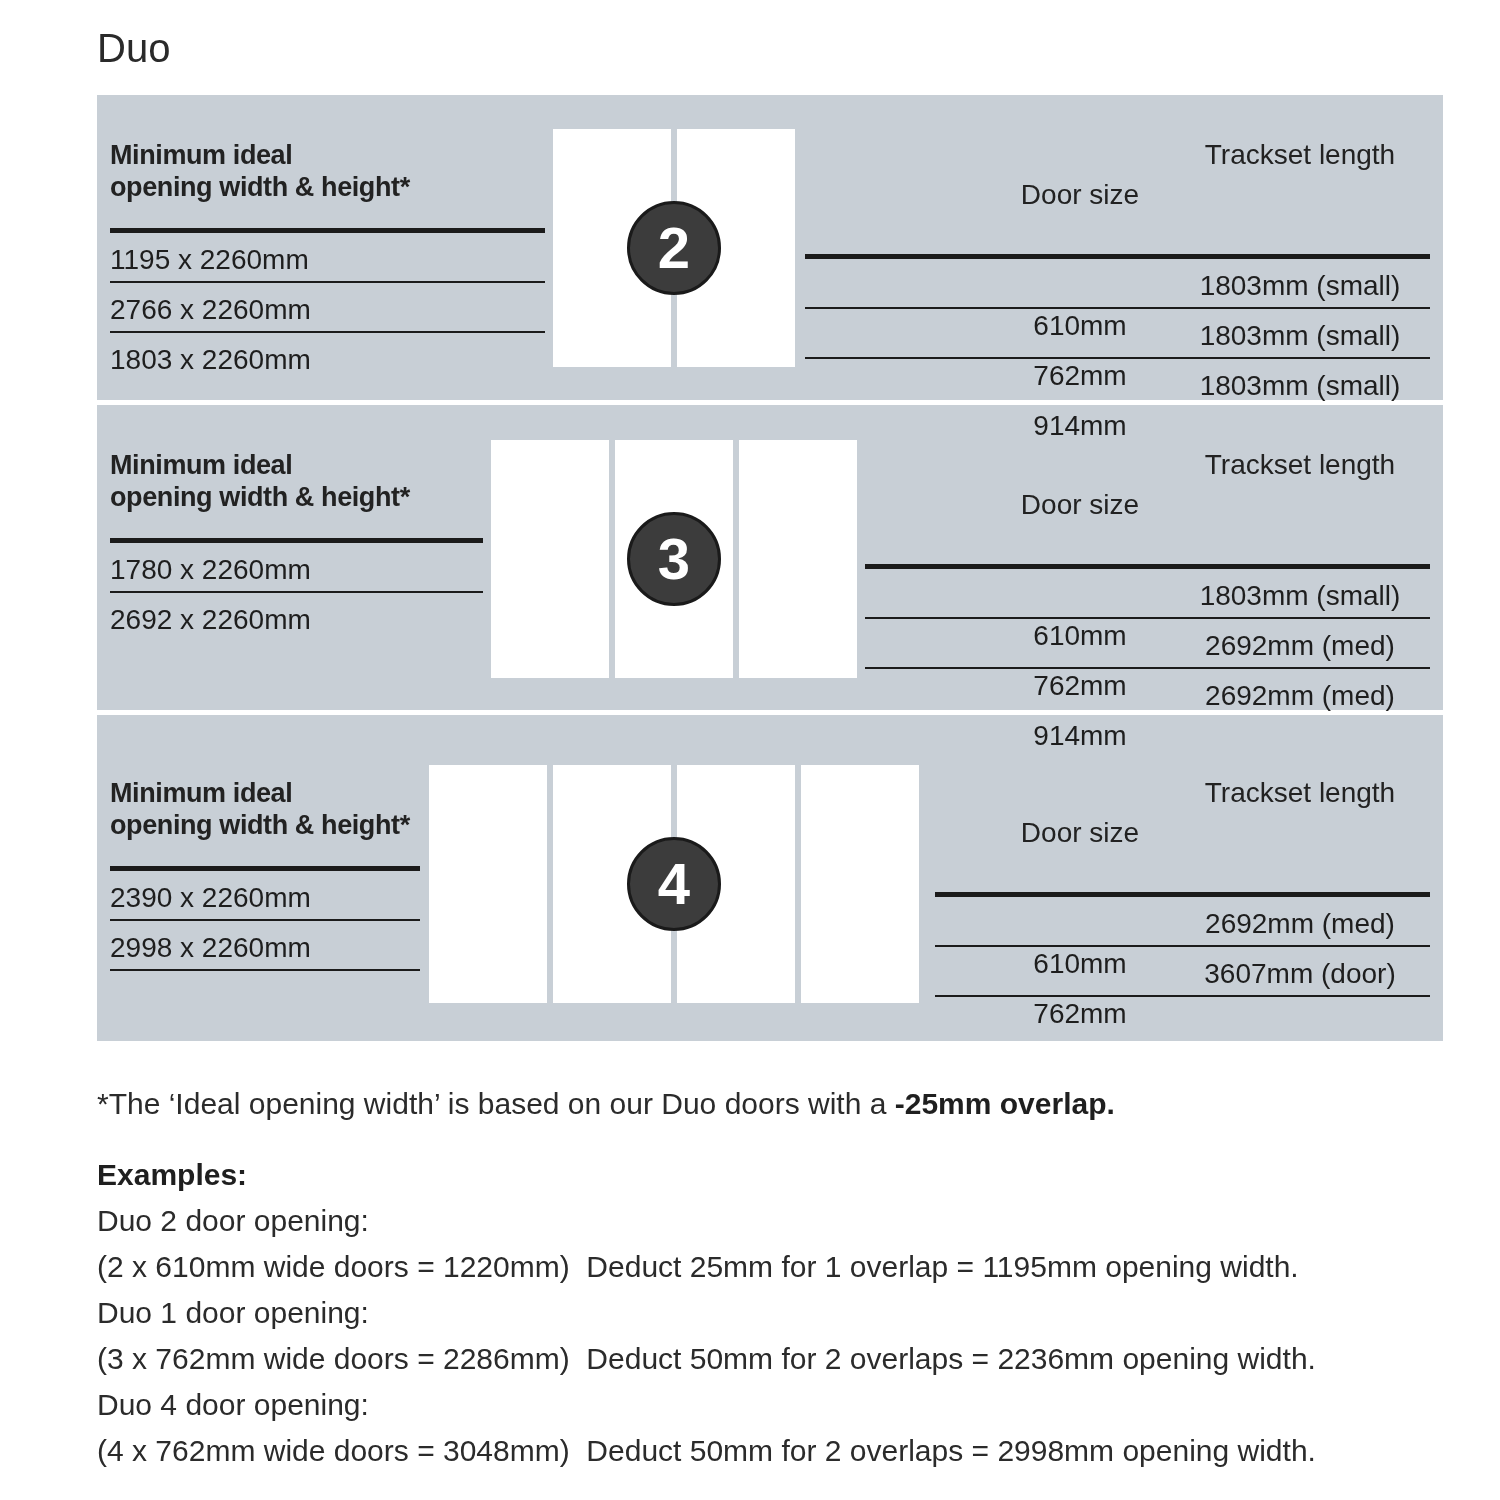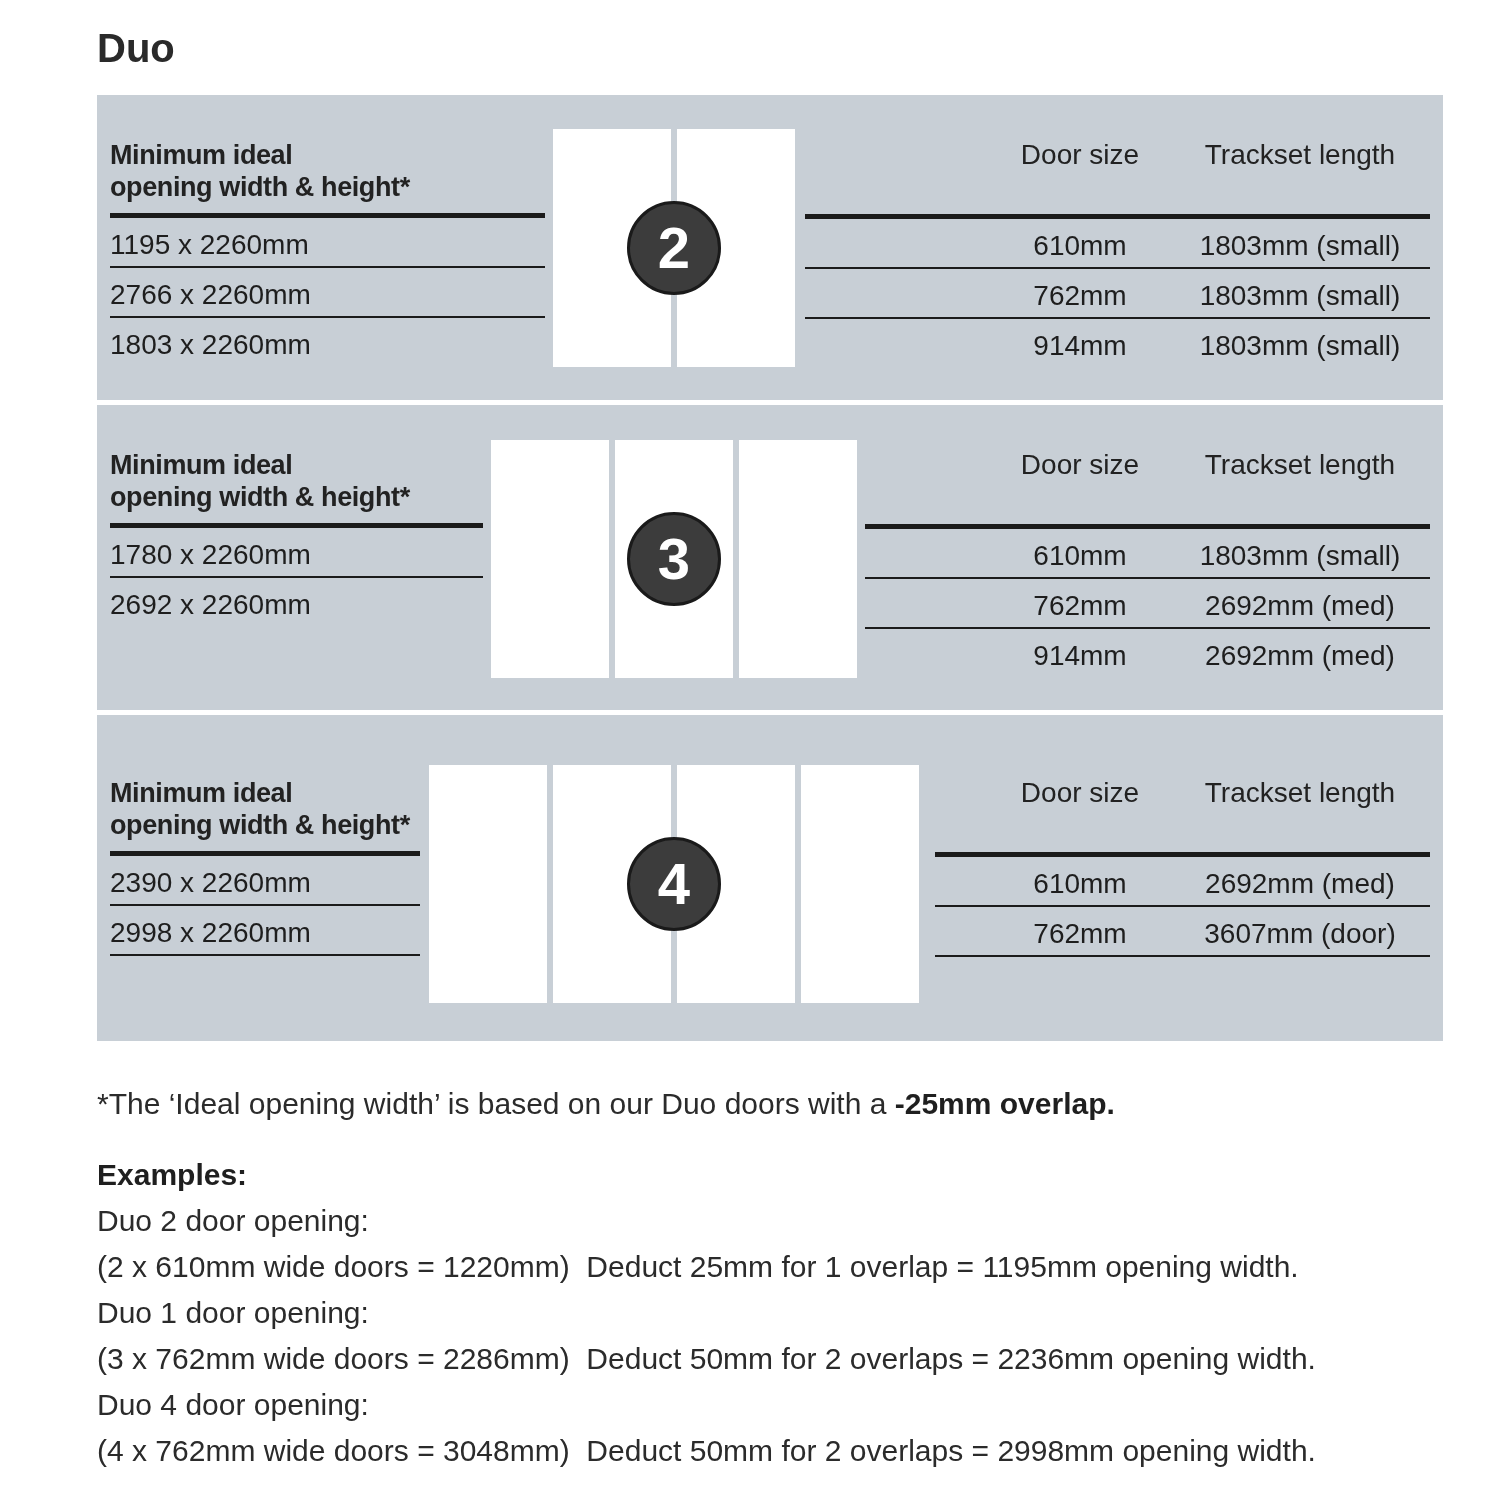--- a/index.html
+++ b/index.html
@@ -3,41 +3,41 @@
 <meta charset="utf-8">
 <style>
   * { margin:0; padding:0; box-sizing:border-box; }
   html,body { background:#fff; }
   .page {
     position:relative; width:1500px; height:1500px; background:#ffffff;
     font-family:"Liberation Sans", sans-serif; color:#1e1e1e; overflow:hidden;
   }
   .title {
     position:absolute; left:97px; top:26px;
-    font-size:40px; font-weight:700; color:#2a2a2a;
+    font-size:40px; font-weight:400; color:#2a2a2a;
   }
   .panel {
     position:absolute; left:97px; top:95px; width:1346px; height:946px;
     background:var(--panel_bg,#c8cfd6);
     display:flex; flex-direction:column;
   }
   .sec { position:relative; width:100%; }
   .sec-1 { height:305px; }
   .sec-2 { height:305px; }
   .sec-3 { height:326px; }
   .divider { height:5px; background:#ffffff; }
 
   
   .ltable { position:absolute; left:13px; top:44px; }
   .sec-1 .ltable { width:435px; }
   .sec-2 .ltable { width:373px; }
   .sec-3 .ltable { width:310px; top:62px; }
   .lheader {
     font-weight:700; font-size:27px; line-height:32px; letter-spacing:-0.4px;
-    padding-bottom:10px; border-bottom:5px solid var(--line,#1b1b1b);
+    padding-bottom:25px; border-bottom:5px solid var(--line,#1b1b1b);
     color:#222; white-space:nowrap;
   }
   .lrow {
     font-size:28px; height:50px; line-height:53px;
     border-bottom:2px solid var(--line,#1b1b1b); white-space:nowrap;
   }
   .ltable .lrow:last-child { border-bottom:none; }
   .sec-3 .ltable .lrow:last-child { border-bottom:2px solid var(--line,#1b1b1b); }
 
   
@@ -50,21 +50,21 @@
     font-size:28px; line-height:32px; padding-bottom:43px;
     border-bottom:5px solid var(--line,#1b1b1b); color:#222;
   }
   .rrow {
     display:flex; justify-content:flex-end;
     font-size:28px; height:50px; line-height:53px;
     border-bottom:2px solid var(--line,#1b1b1b);
   }
   .rtable .rrow:last-child { border-bottom:none; }
   .sec-3 .rtable .rrow:last-child { border-bottom:2px solid var(--line,#1b1b1b); }
-  .c1 { width:180px; text-align:center; white-space:nowrap; }
+  .c1 { width:180px; text-align:center; white-space:nowrap;margin-top:40px; }
   .c2 { width:260px; text-align:center; white-space:nowrap; }
 
   
   .doors { position:absolute; display:flex; gap:6px; }
   .sec-1 .doors { left:456px; top:34px; }
   .sec-2 .doors { left:394px; top:35px; }
   .sec-3 .doors { left:332px; top:50px; }
   .door { width:118px; height:238px; background:var(--door,#ffffff); }
   .badge {
     position:absolute; left:50%; top:50%; transform:translate(-50%,-50%);

